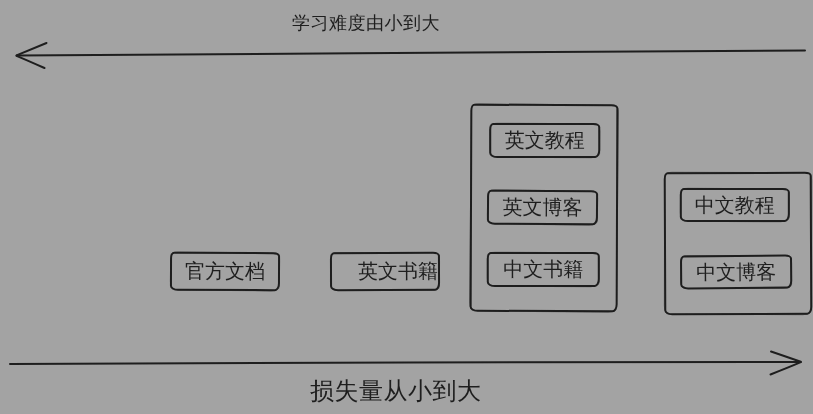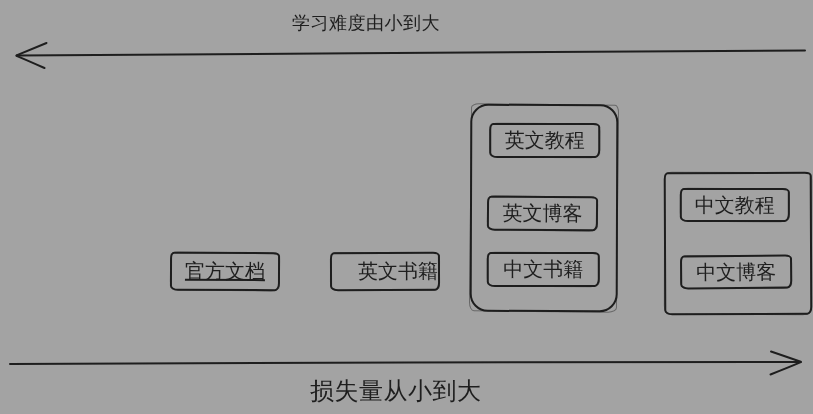--- a/index.html
+++ b/index.html
@@ -63,33 +63,33 @@
 
   <div class="axis-label top">学习难度由小到大</div>
 
   <svg class="arrow-svg" style="top:38px;" width="813" height="36" viewBox="0 0 813 36">
     <path d="M805 12.5 C 600 13.6, 260 15.6, 17 17.6"></path>
     <path d="M46.5 5 Q 29 12.2 16.5 17.4"></path>
     <path d="M44.5 30 Q 28 22.6 16.5 17.8"></path>
   </svg>
 
 
-  <div class="sketch-box leaf r-pos" style="left:170px; top:252px; width:110px; height:39px;text-decoration:underline;">
+  <div class="sketch-box leaf r-pos" style="left:170px; top:252px; width:110px; height:39px;">
     <span>官方文档</span>
   </div>
 
   <div class="sketch-box leaf r-neg" style="left:330px; top:252px; width:110px; height:39px;justify-content:flex-end;">
     <span>英文书籍</span>
   </div>
 
-  <div class="sketch-box r-pos" style="left:470px; top:104px; width:148px; height:208px;border-radius:18px;">
+  <div class="sketch-box r-pos" style="left:470px; top:104px; width:148px; height:208px;">
     <div class="sketch-box leaf r-neg" style="left:17px; top:17px; width:111px; height:35px;">
       <span>英文教程</span>
     </div>
-    <div class="sketch-box leaf r-pos" style="left:15px; top:84px; width:111px; height:35px;margin-top:6px;">
+    <div class="sketch-box leaf r-pos" style="left:15px; top:84px; width:111px; height:35px;">
       <span>英文博客</span>
     </div>
     <div class="sketch-box leaf r-neg" style="left:15px; top:146px; width:113px; height:35px;">
       <span>中文书籍</span>
     </div>
   </div>
 
   <div class="sketch-box r-neg" style="left:652px; top:172px; width:148px; height:143px;margin-left:12px;">
     <div class="sketch-box leaf r-pos" style="left:14px; top:14px; width:110px; height:34px;">
       <span>中文教程</span>

